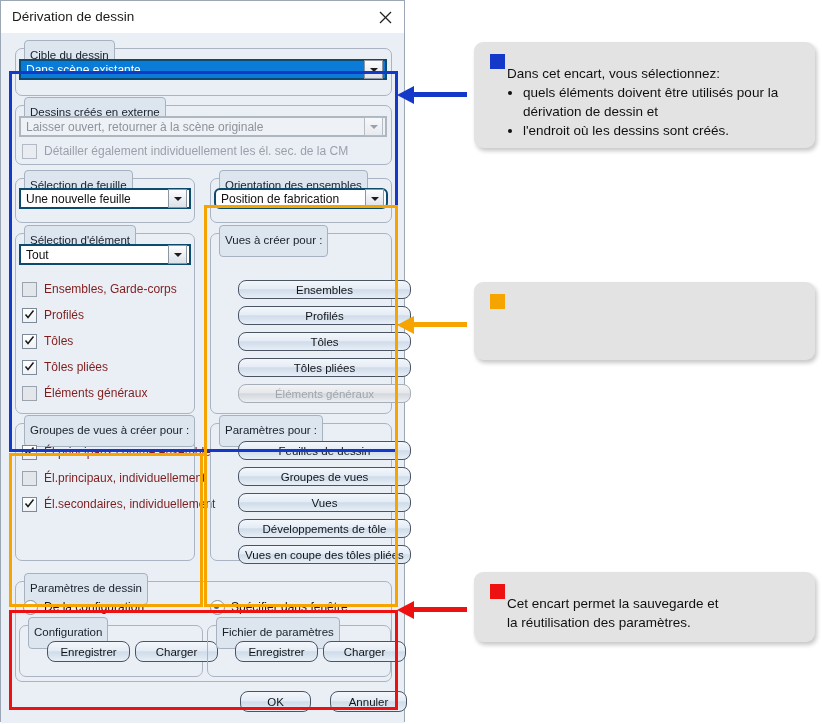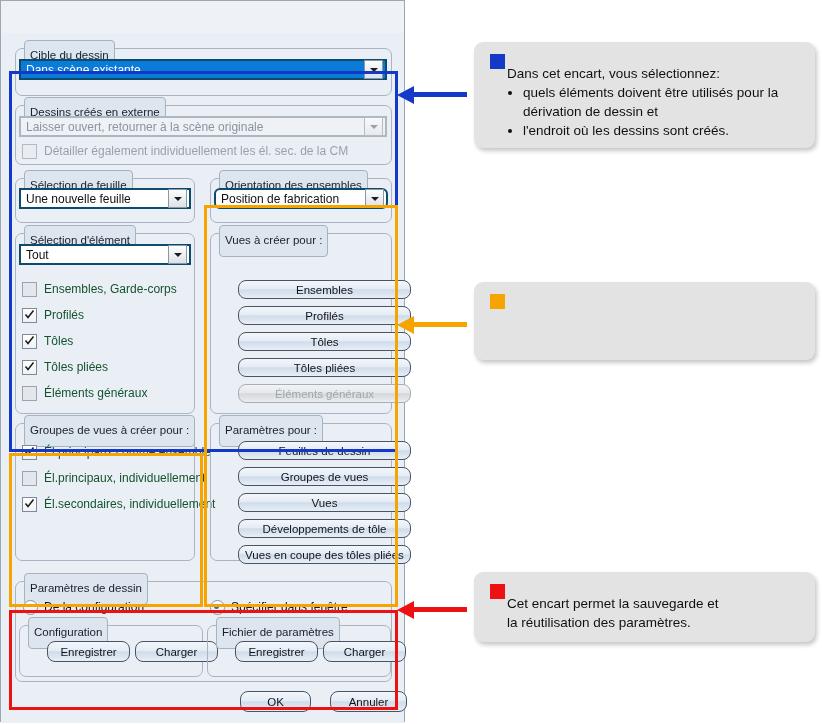--- a/index.html
+++ b/index.html
@@ -102,21 +102,21 @@
   .cb{position:absolute;display:flex;align-items:center;height:16px;}
   .cb .box{
     width:13px;height:13px;flex:none;
     border:1px solid #7f8a98;
     background:linear-gradient(#ffffff,#eef1f5);
     position:relative;
     margin-right:7px;
   }
   .cb.off .box{background:#e3e7ec;border-color:#9aa3ae;}
   .cb .box svg{position:absolute;left:1px;top:0px;}
-  .cb .lbl{font-size:12px;color:#14532d;white-space:nowrap;}
+  .cb .lbl{font-size:12px;color:#7f1d1d;white-space:nowrap;}
   .cb.disabled .lbl{color:#9aa1aa;}
   .cb.disabled .box{background:#e9ecf0;border-color:#b3bac3;}
 
   
   .rb{position:absolute;display:flex;align-items:center;height:16px;}
   .rb .ring{
     width:13px;height:13px;border-radius:50%;flex:none;
     border:1px solid #8b949f;
     background:linear-gradient(#ffffff,#e9edf2);
     margin-right:6px;position:relative;
@@ -168,20 +168,29 @@
   .arrowhead{
     position:absolute;width:0;height:0;
     border-top:9px solid transparent;border-bottom:9px solid transparent;
   }
 </style>
 </head>
 <body>
 
 <div id="dialog">
 
+  <div id="titlebar">
+    <div id="title-text">Dérivation de dessin</div>
+    <div id="close-btn">
+      <svg width="13" height="13" viewBox="0 0 13 13" aria-hidden="true">
+        <line x1="1" y1="1" x2="12" y2="12" stroke="#222" stroke-width="1.2"></line>
+        <line x1="12" y1="1" x2="1" y2="12" stroke="#222" stroke-width="1.2"></line>
+      </svg>
+    </div>
+  </div>
 
   <div class="dlgbody">
 
     <div class="grp" style="left:14px;top:15px;width:377px;height:48px;">
       <span class="cap">Cible du dessin</span>
     </div>
     <div class="combo selected" style="left:18px;top:26px;width:368px;">
       <span class="val">Dans scène existante</span>
       <span class="arrow">
           <i></i>

